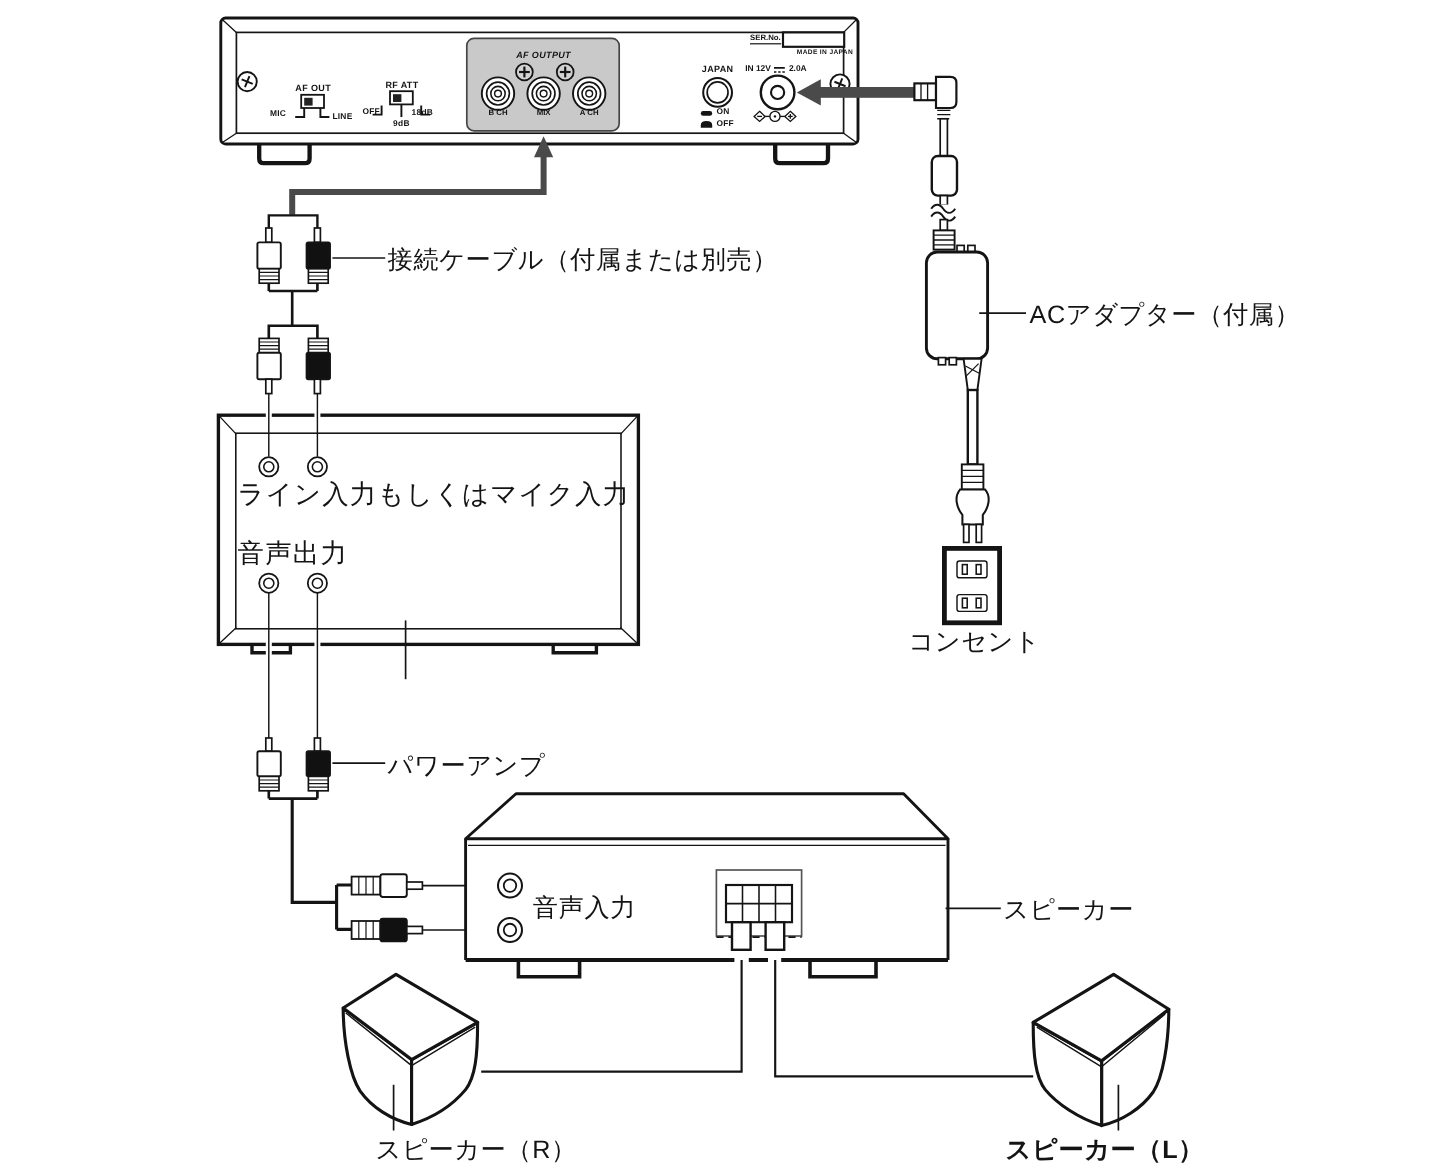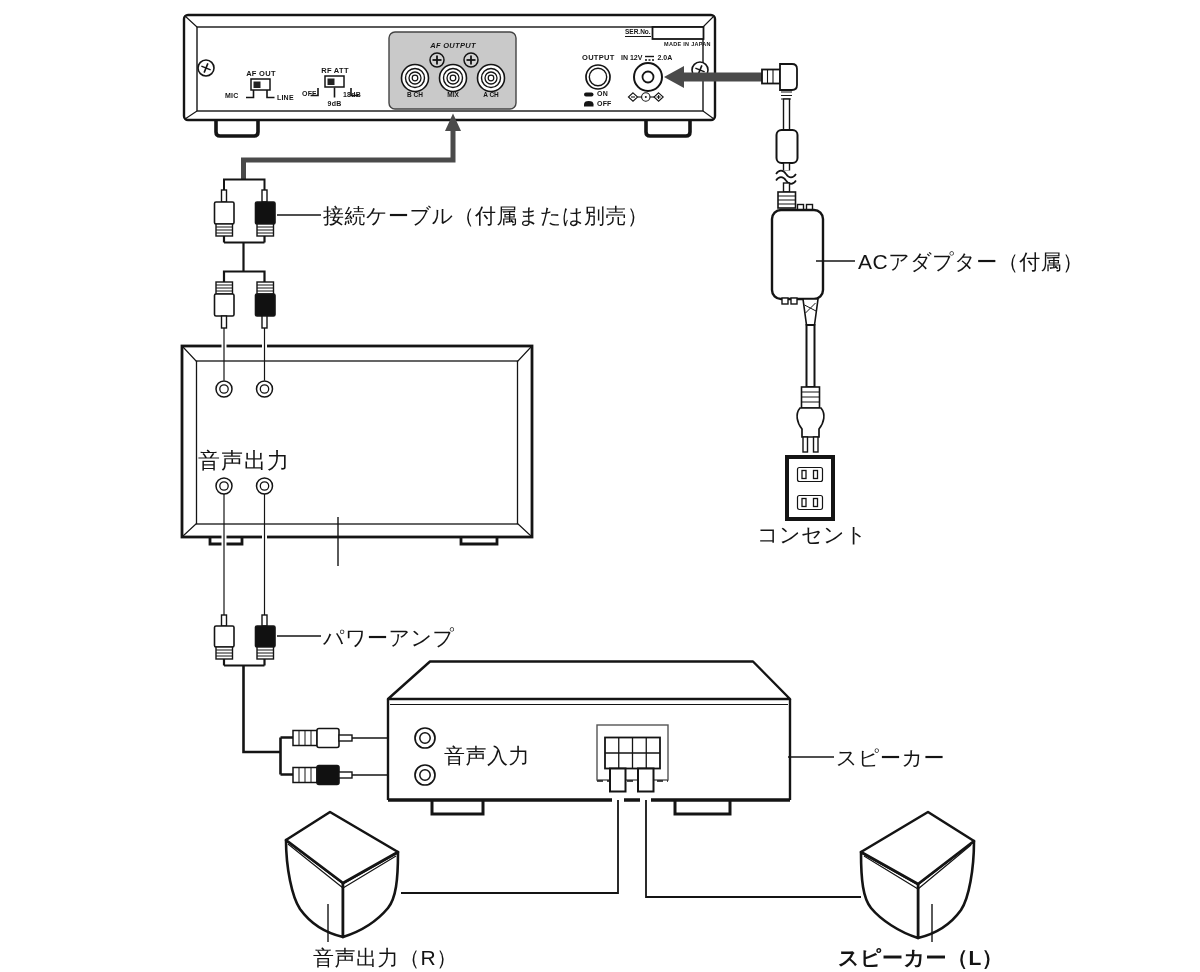--- a/index.html
+++ b/index.html
@@ -342,37 +342,38 @@
   <span class="lbl mt" style="left:225px;top:91.5px;">MIC</span>
   <span class="lbl mt" style="left:277px;top:93.5px;">LINE</span>
   <span class="lbl mt75 ctr" style="left:317px;top:65.5px;width:36px;">RF ATT</span>
   <span class="lbl mt" style="left:302px;top:89.5px;">OFF</span>
   <span class="lbl mt" style="left:343px;top:90.5px;">18dB</span>
   <span class="lbl mt ctr" style="left:324px;top:100px;width:21px;">9dB</span>
   <span class="lbl mt75 ctr" style="left:418px;top:40.5px;width:70px;font-style:italic;">AF OUTPUT</span>
   <span class="lbl mt65 ctr" style="left:402px;top:90.5px;width:26px;">B CH</span>
   <span class="lbl mt65 ctr" style="left:440px;top:90.5px;width:26px;">MIX</span>
   <span class="lbl mt65 ctr" style="left:478px;top:90.5px;width:26px;">A CH</span>
-  <span class="lbl mt75 ctr" style="left:582px;top:52.5px;width:32px;">OUTPUT</span>
+  <span class="lbl mt75 ctr" style="left:582px;top:52.5px;width:32px;">JAPAN</span>
   <span class="lbl mt" style="left:597px;top:89.5px;">ON</span>
   <span class="lbl mt" style="left:597px;top:99.5px;">OFF</span>
   <span class="lbl dcrow" style="left:621px;top:53.5px;">
     <span>IN 12V</span>
     <svg width="11" height="8">
       <line x1="1" y1="2.5" x2="10" y2="2.5" stroke="#141414" stroke-width="1.4"></line>
       <line x1="1" y1="6" x2="10" y2="6" stroke="#141414" stroke-width="1.4" stroke-dasharray="2,1.5"></line>
     </svg>
     <span>2.0A</span>
   </span>
   <span class="lbl mt65 serno" style="left:625px;top:28px;">SER.No.</span>
   <span class="lbl mt55" style="left:664px;top:40.5px;">MADE IN JAPAN</span>
 
   <span class="lbl jp" style="left:323px;top:202px;">接続ケーブル（付属または別売）</span>
   <span class="lbl jp" style="left:858px;top:248px;">ACアダプター（付属）</span>
   <span class="lbl jp" style="left:757px;top:521px;">コンセント</span>
+  <span class="lbl jpbig" style="left:198px;top:397px;">ライン入力もしくはマイク入力</span>
   <span class="lbl jpbig" style="left:198px;top:446px;">音声出力</span>
   <span class="lbl jp" style="left:323px;top:624px;">パワーアンプ</span>
   <span class="lbl jp" style="left:444px;top:742px;">音声入力</span>
   <span class="lbl jp" style="left:836px;top:744px;">スピーカー</span>
-  <span class="lbl jp" style="left:313px;top:944px;">音声出力（R）</span>
+  <span class="lbl jp" style="left:313px;top:944px;">スピーカー（R）</span>
   <span class="lbl jp" style="left:838px;top:944px;font-weight:bold;">スピーカー（L）</span>
 
 </div>
 
 </body></html>

